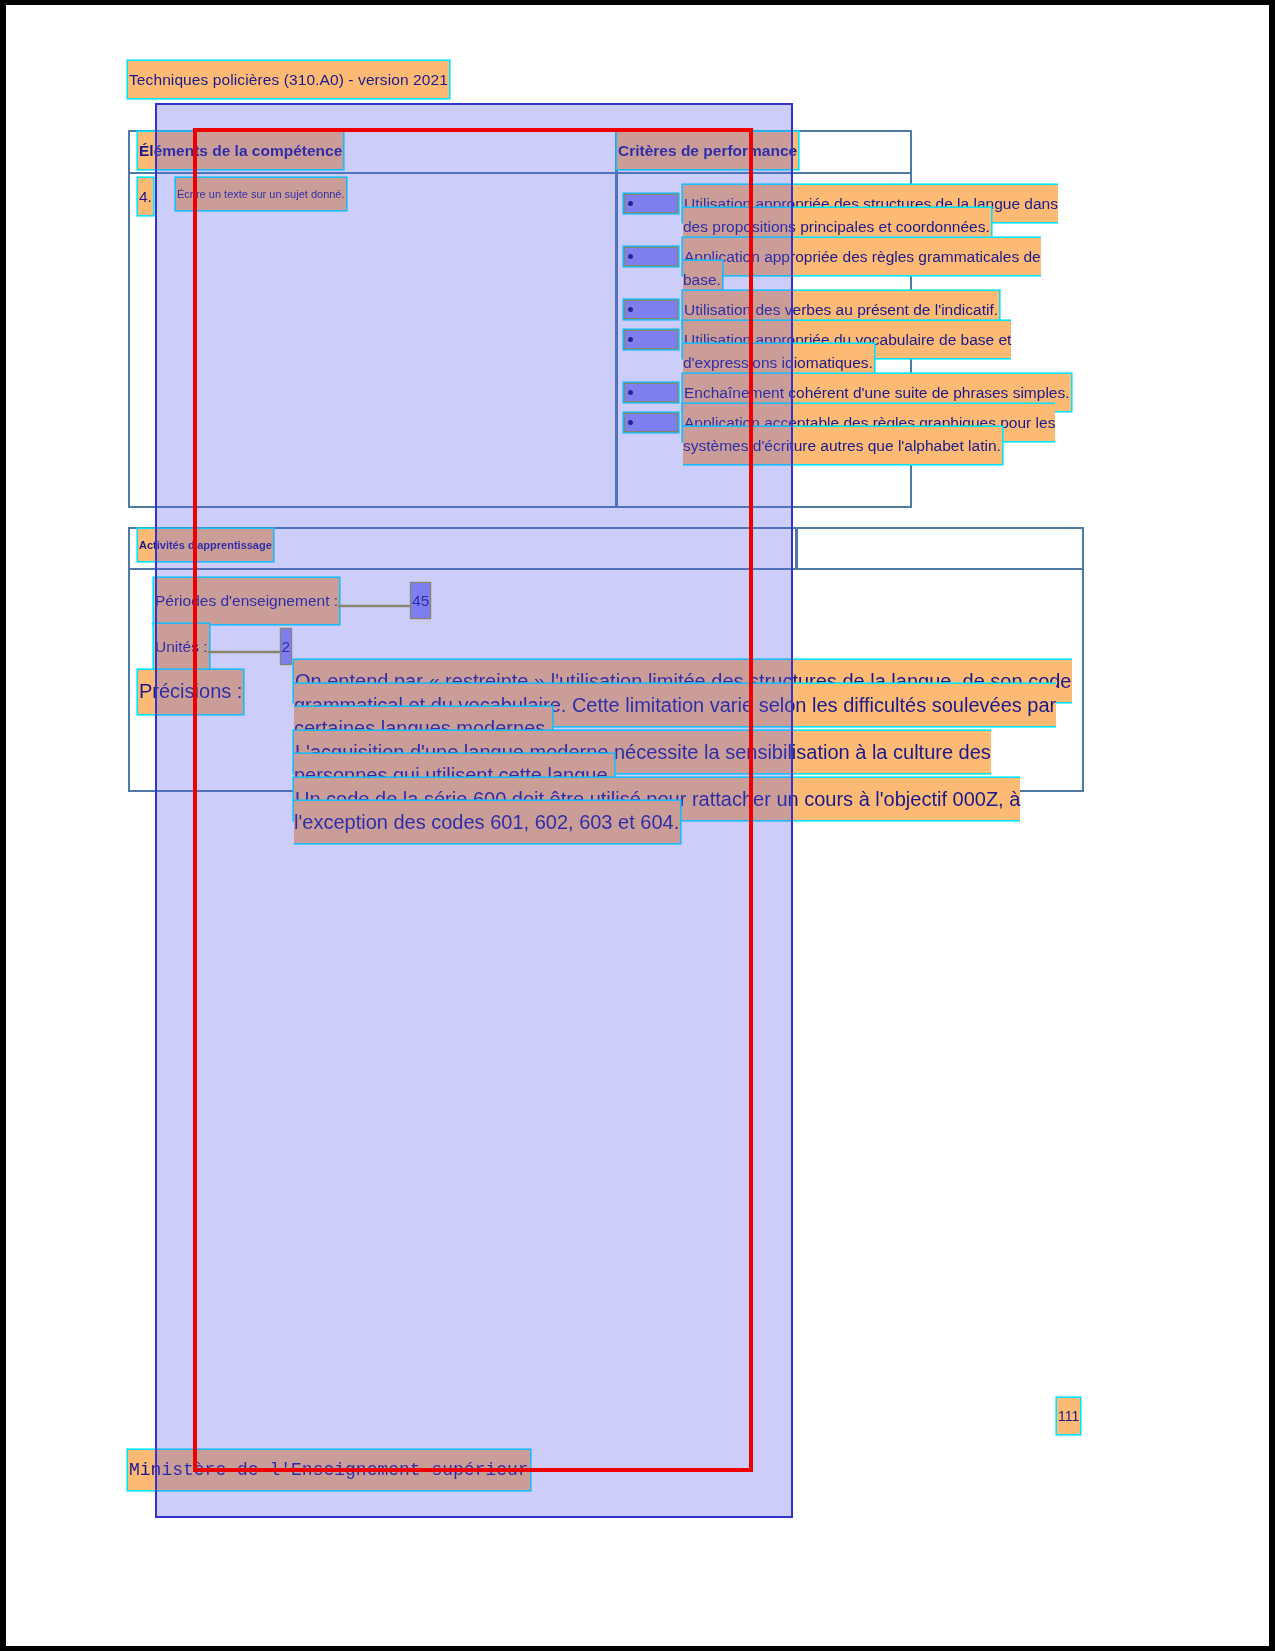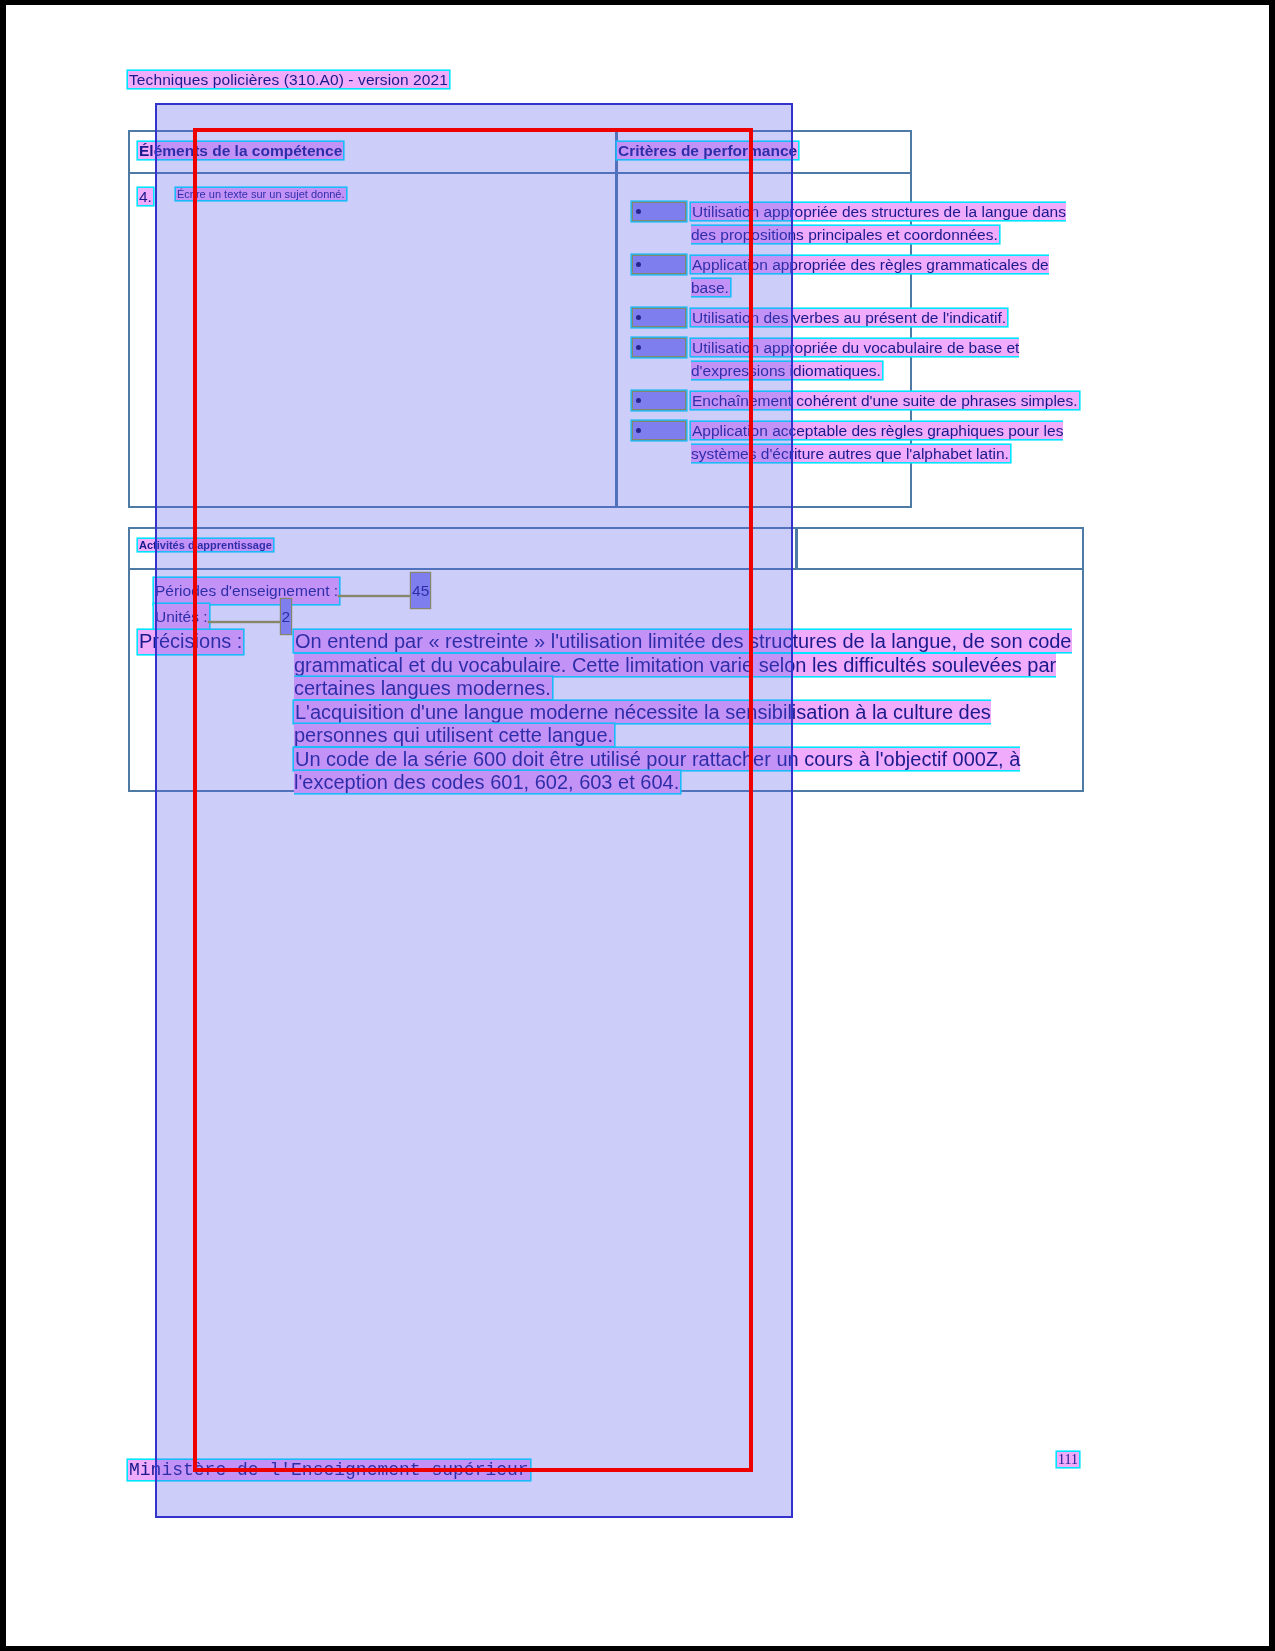--- a/index.html
+++ b/index.html
@@ -74,23 +74,23 @@
     position: absolute;
     left: 128px;
     top: 71px;
     font-size: 15.5px;
     letter-spacing: 0.1px;
     white-space: nowrap;
   }
 
   
   .hl {
-    background: #f0abfc;
+    background: #fdba74;
     box-shadow: 0 0 0 1.6px #00e5ff;
-    padding: 0 1px;
+    padding: 10px 1px;
   }
   .wb {
     box-shadow: 0 0 0 1.2px #9a9a33;
     background: #8e8ef0;
     padding: 9px 1px;
   }
 
   
   .tbl {
     position: absolute;
@@ -250,23 +250,22 @@
     position: absolute;
     left: 128px;
     top: 1460px;
     font-size: 18px;
     white-space: nowrap;
     font-family: Liberation Mono, monospace;
   }
   #page-number {
     position: absolute;
     left: 1057px;
-    top: 1452px;
+    top: 1408px;
     font-size: 14px;
-    font-family: Liberation Serif, serif;
   }
 </style>
 </head>
 <body>
 
 <div id="page">
 
   <div class="edge edge-l"></div>
   <div class="edge edge-r"></div>
   <div class="edge edge-t"></div>
@@ -291,21 +290,21 @@
       </div>
 
       <div id="comp-body">
         <div id="comp-num">
           <span class="hl">4.</span>
         </div>
         <div id="comp-text">
           <span class="hl">Écrire un texte sur un sujet donné.</span>
         </div>
 
-        <ul id="criteres-list" style="list-style:none;margin:16px;padding:0;">
+        <ul id="criteres-list" style="list-style:none;margin:8px;padding:0;">
           <li class="crit-item">
             <span class="crit-bullet"></span>
             <span class="hl">Utilisation appropriée des structures de la langue dans des propositions principales et coordonnées.</span>
           </li>
           <li class="crit-item">
             <span class="crit-bullet"></span>
             <span class="hl">Application appropriée des règles grammaticales de base.</span>
           </li>
           <li class="crit-item">
             <span class="crit-bullet"></span>

